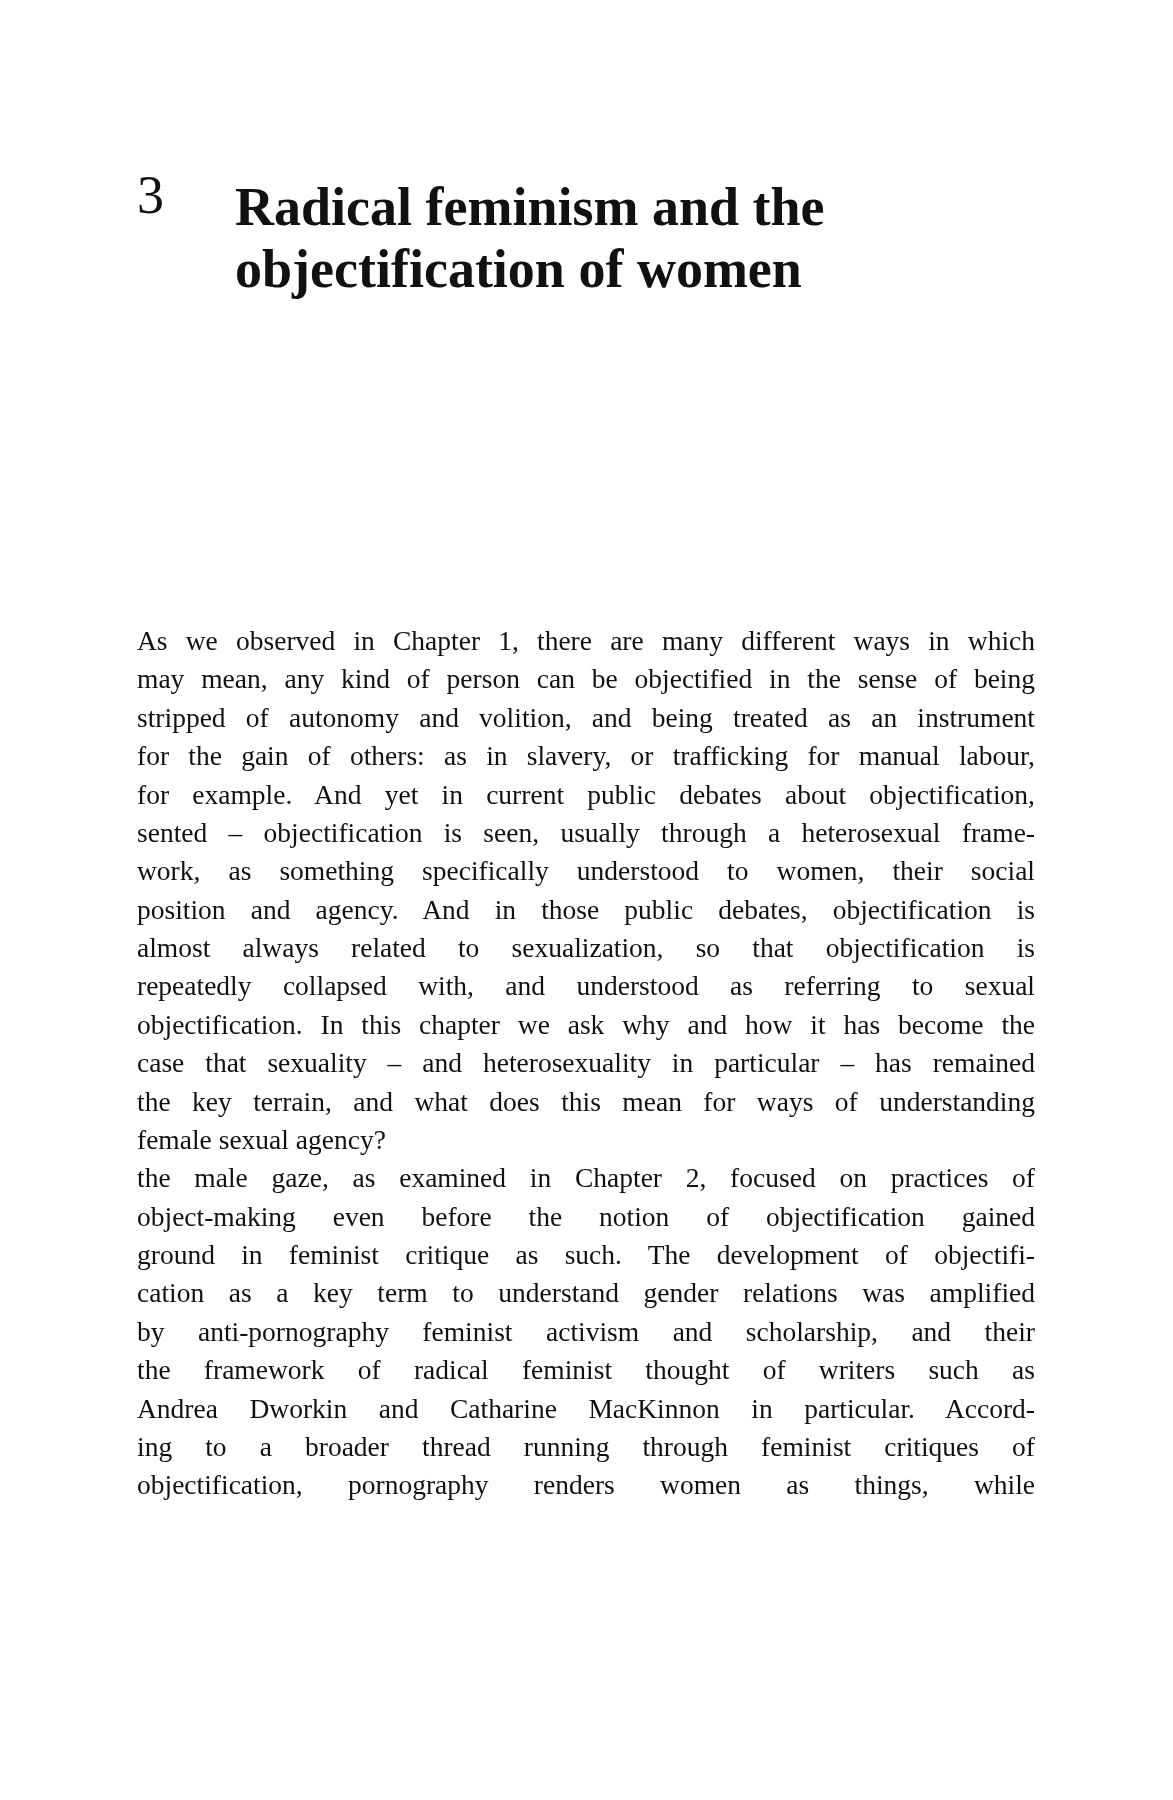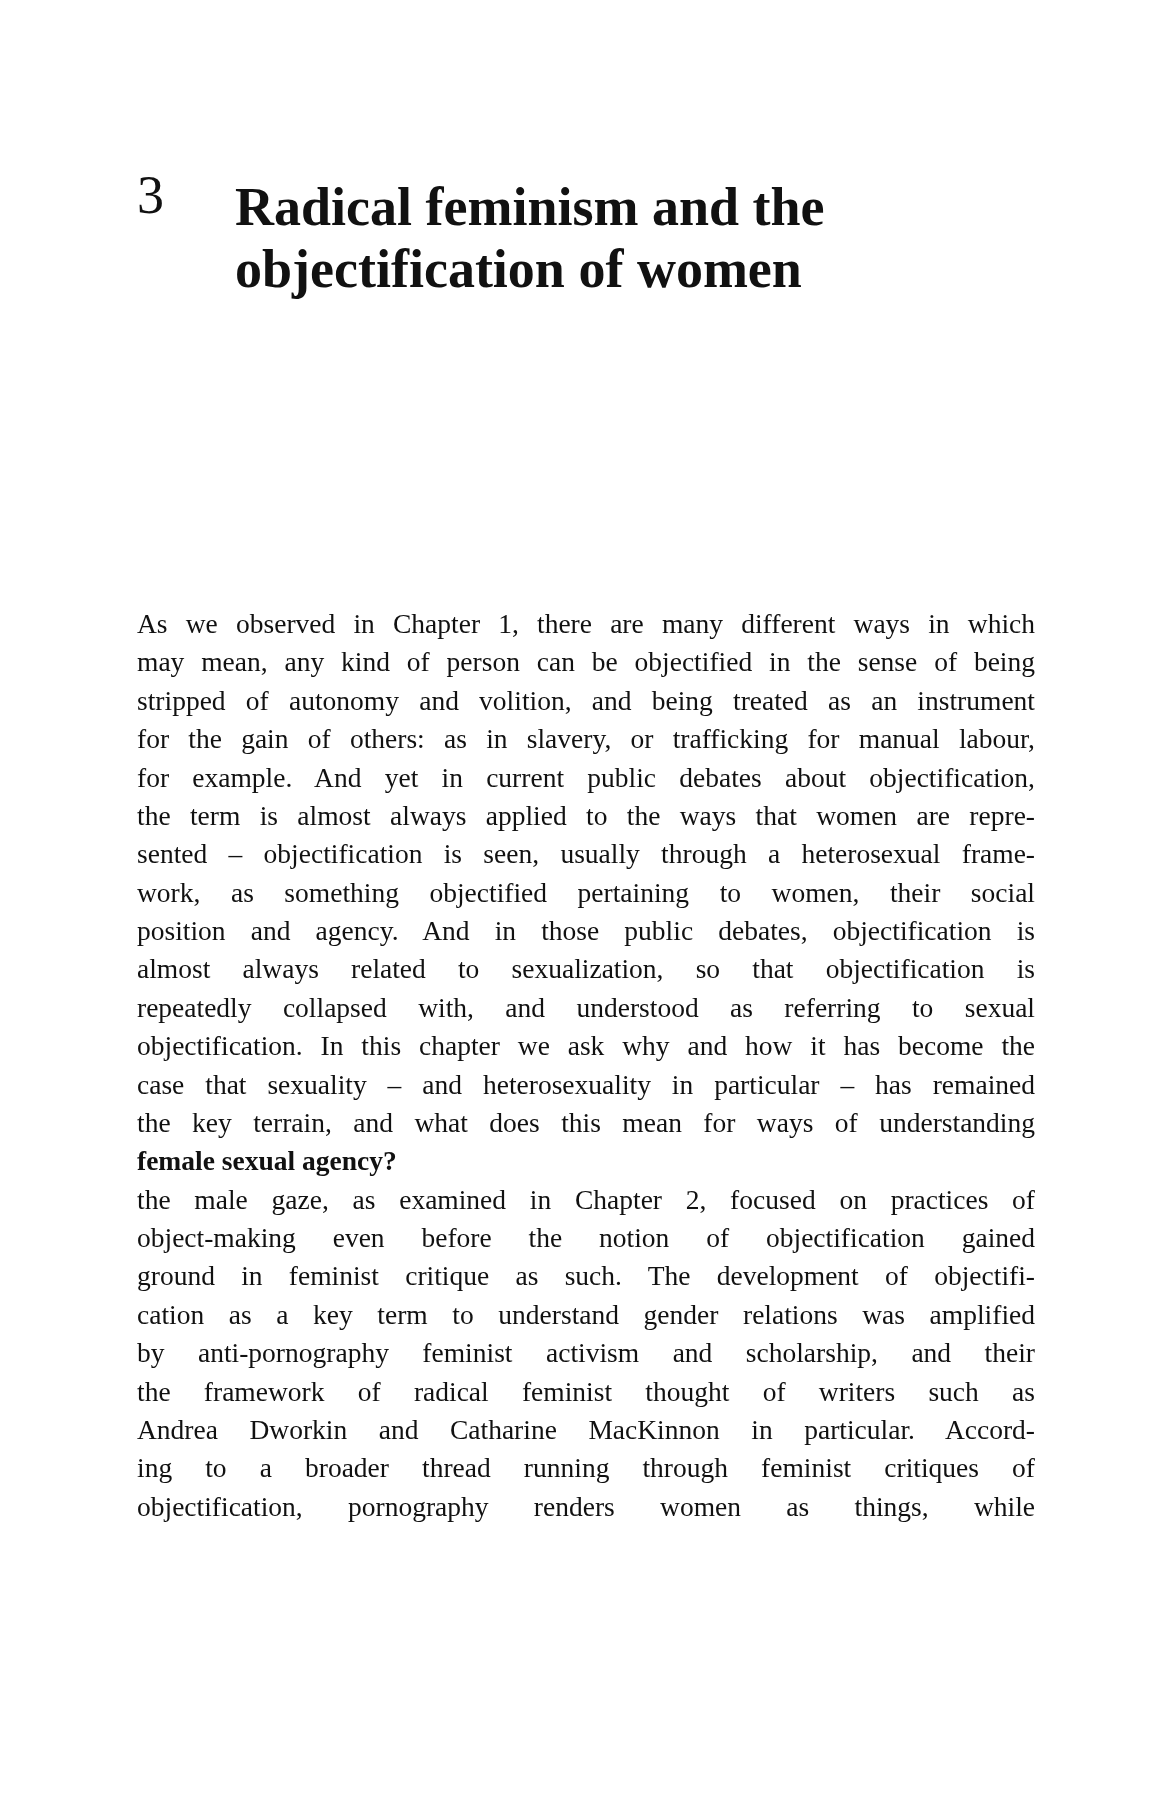--- a/index.html
+++ b/index.html
@@ -41,39 +41,38 @@
     font-weight: bold;
     color: #111111;
     white-space: nowrap;
   }
   .chapter-title .title-line {
     display: block;
   }
   .body-text {
     position: absolute;
     left: 137px;
-    top: 605px;
+    top: 622px;
     width: 898px;
   }
   .paragraph {
     margin: 0;
   }
   .line {
     display: block;
     font-size: 27.5px;
     line-height: 38.38px;
     height: 38.38px;
     text-align: justify;
     text-align-last: justify;
     white-space: normal;
     overflow: hidden;
   }
   .line.last {
     text-align-last: left;
-    font-weight: bold;
   }
   .line.indent {
     text-indent: 33px;
   }
 </style>
 </head>
 <body>
 
 <div class="page">
 
@@ -85,23 +84,22 @@
     </h1>
   </header>
 
   <main class="body-text">
     <p class="paragraph">
       <span class="line">As we observed in Chapter 1, there are many different ways in which</span>
       <span class="line">may mean, any kind of person can be objectified in the sense of being</span>
       <span class="line">stripped of autonomy and volition, and being treated as an instrument</span>
       <span class="line">for the gain of others: as in slavery, or trafficking for manual labour,</span>
       <span class="line">for example. And yet in current public debates about objectification,</span>
-      <span class="line">the term is almost always applied to the ways that women are repre-</span>
       <span class="line">sented – objectification is seen, usually through a heterosexual frame-</span>
-      <span class="line">work, as something objectified pertaining to women, their social</span>
+      <span class="line">work, as something specifically understood to women, their social</span>
       <span class="line">position and agency. And in those public debates, objectification is</span>
       <span class="line">almost always related to sexualization, so that objectification is</span>
       <span class="line">repeatedly collapsed with, and understood as referring to sexual</span>
       <span class="line">objectification. In this chapter we ask why and how it has become the</span>
       <span class="line">case that sexuality – and heterosexuality in particular – has remained</span>
       <span class="line">the key terrain, and what does this mean for ways of understanding</span>
       <span class="line last">female sexual agency?</span>
     </p>
     <p class="paragraph">
       <span class="line">the male gaze, as examined in Chapter 2, focused on practices of</span>

